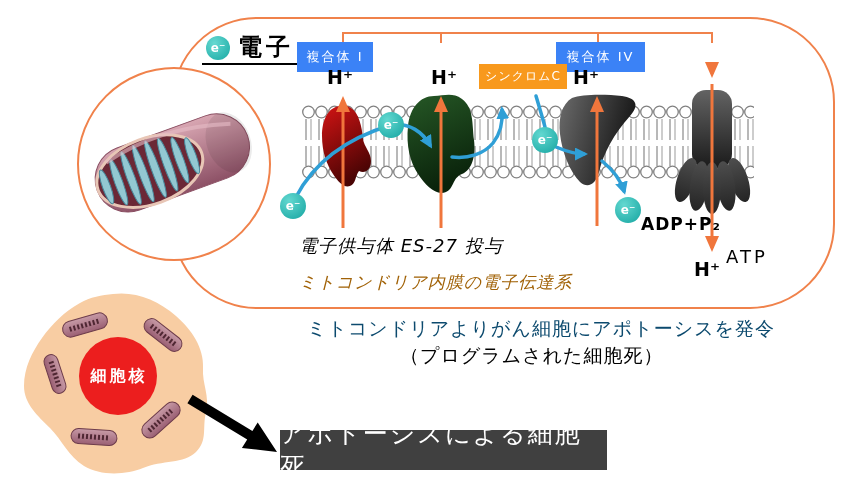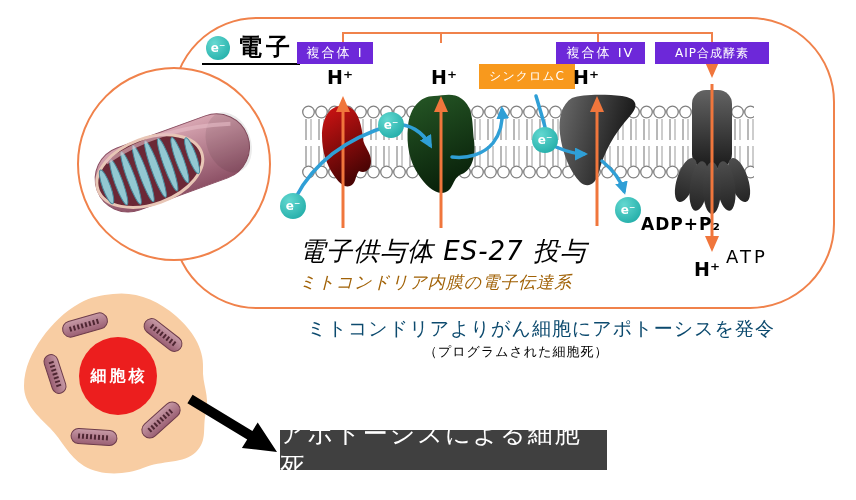--- a/index.html
+++ b/index.html
@@ -11,35 +11,35 @@
   
   .mito-ellipse{left:77px;top:67px;width:190px;height:190px;border:2px solid #F0824B;border-radius:50%;background:#fff;}
   svg{position:absolute;left:0;top:0;}
   
   .e-circle{width:24px;height:24px;border-radius:50%;color:#fff;font-size:12px;font-weight:bold;
             text-align:center;line-height:24px;background:radial-gradient(circle at 35% 30%,#66d9d1,#17a8a3);}
   .hdr-electron{left:206px;top:36px;}
   .hdr-label{left:238px;top:31px;font-size:24px;color:#000;letter-spacing:4px;font-weight:bold;}
   .hdr-underline{left:202px;top:63px;width:98px;border-top:2px solid #000;}
   
-  .cbox{height:22px;background:#6d28d9;color:#fff;font-size:13px;letter-spacing:2px;
+  .cbox{height:30px;background:#3b82f6;color:#fff;font-size:13px;letter-spacing:2px;
         display:flex;align-items:center;justify-content:center;}
   .cbox1{left:297px;top:42px;width:76px;}
   .cbox3{left:396px;top:42px;width:91px;}
   .cbox4{left:556px;top:42px;width:89px;}
   .cboxA{left:655px;top:42px;width:114px;font-size:12px;letter-spacing:1px;}
-  .cytc{left:479px;top:64px;width:96px;height:25px;background:#F8991D;color:#fff;font-size:12px;
+  .cytc{left:479px;top:64px;width:88px;height:25px;background:#F8991D;color:#fff;font-size:12px;
         letter-spacing:1px;display:flex;align-items:center;justify-content:center;}
   .hplus{font-size:19px;font-weight:bold;color:#000;}
   .adp{left:641px;top:214px;font-size:17px;font-weight:bold;letter-spacing:1px;color:#000;}
   .atp{left:726px;top:213px;font-size:18px;font-weight:normal;letter-spacing:3px;color:#000;margin-top:33px;}
-  .title{left:299px;top:234px;font-size:26px;font-style:italic;letter-spacing:1px;color:#000;font-weight:500;}
+  .title{left:299px;top:234px;font-size:18px;font-style:italic;letter-spacing:1px;color:#000;font-weight:500;}
   .subtitle{left:299px;top:271px;font-size:17px;font-style:italic;letter-spacing:1px;color:#a16207;}
   .announce1{left:295px;top:316px;font-size:19px;letter-spacing:1px;color:#0c4a6e;margin-left:12px;}
-  .announce2{left:400px;top:343px;font-size:13px;letter-spacing:1px;color:#000;margin-left:24px;}
+  .announce2{left:400px;top:343px;font-size:19px;letter-spacing:1px;color:#000;}
   .result-box{left:280px;top:430px;width:327px;height:40px;background:#404040;color:#fff;font-size:25px;
               letter-spacing:2px;display:flex;align-items:center;justify-content:center;}
   .nucleus-label{left:80px;top:366px;width:78px;text-align:center;color:#fff;font-size:16px;
                  letter-spacing:3px;font-weight:bold;}
   .e-mark{width:26px;height:26px;border-radius:50%;color:#fff;font-size:12px;font-weight:bold;
           text-align:center;line-height:26px;background:radial-gradient(circle at 35% 30%,#62d8d0,#15a4a0);}
 </style>
 </head>
 <body>
 
@@ -171,21 +171,20 @@
 
     <polygon fill="#000" points="192.6,394.8 252.4,430.9 257.7,422.4 277,452 241.9,447.9 247.2,439.4 187.4,403.3"></polygon>
   </svg>
 
   <div class="abs e-circle hdr-electron">e⁻</div>
   <div class="abs hdr-label">電子</div>
   <div class="abs hdr-underline"></div>
 
   <div class="abs cbox cbox1">複合体 I</div>
   <div class="abs cbox cbox4">複合体 IV</div>
-  <div class="abs cbox cboxA">AIP合成酵素</div>
   <div class="abs cytc">シンクロムC</div>
 
   <div class="abs hplus" style="left:327px;top:66px;">H⁺</div>
   <div class="abs hplus" style="left:431px;top:66px;">H⁺</div>
   <div class="abs hplus" style="left:573px;top:66px;">H⁺</div>
   <div class="abs hplus" style="left:694px;top:258px;">H⁺</div>
 
   <div class="abs adp">ADP+P₂</div>
   <div class="abs atp">ATP</div>
 

